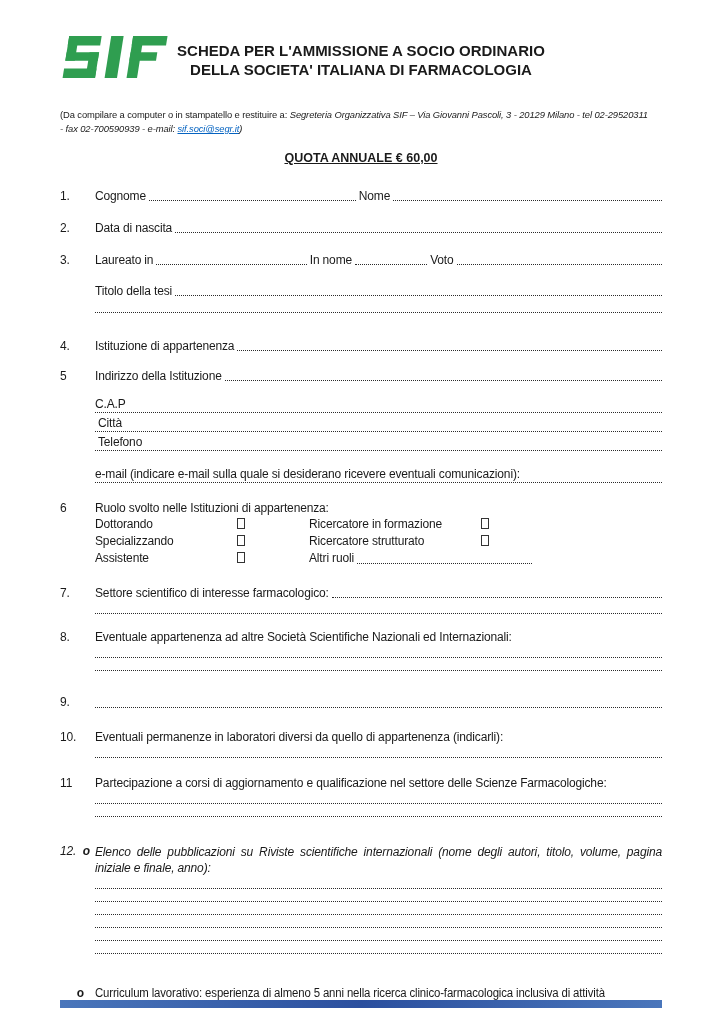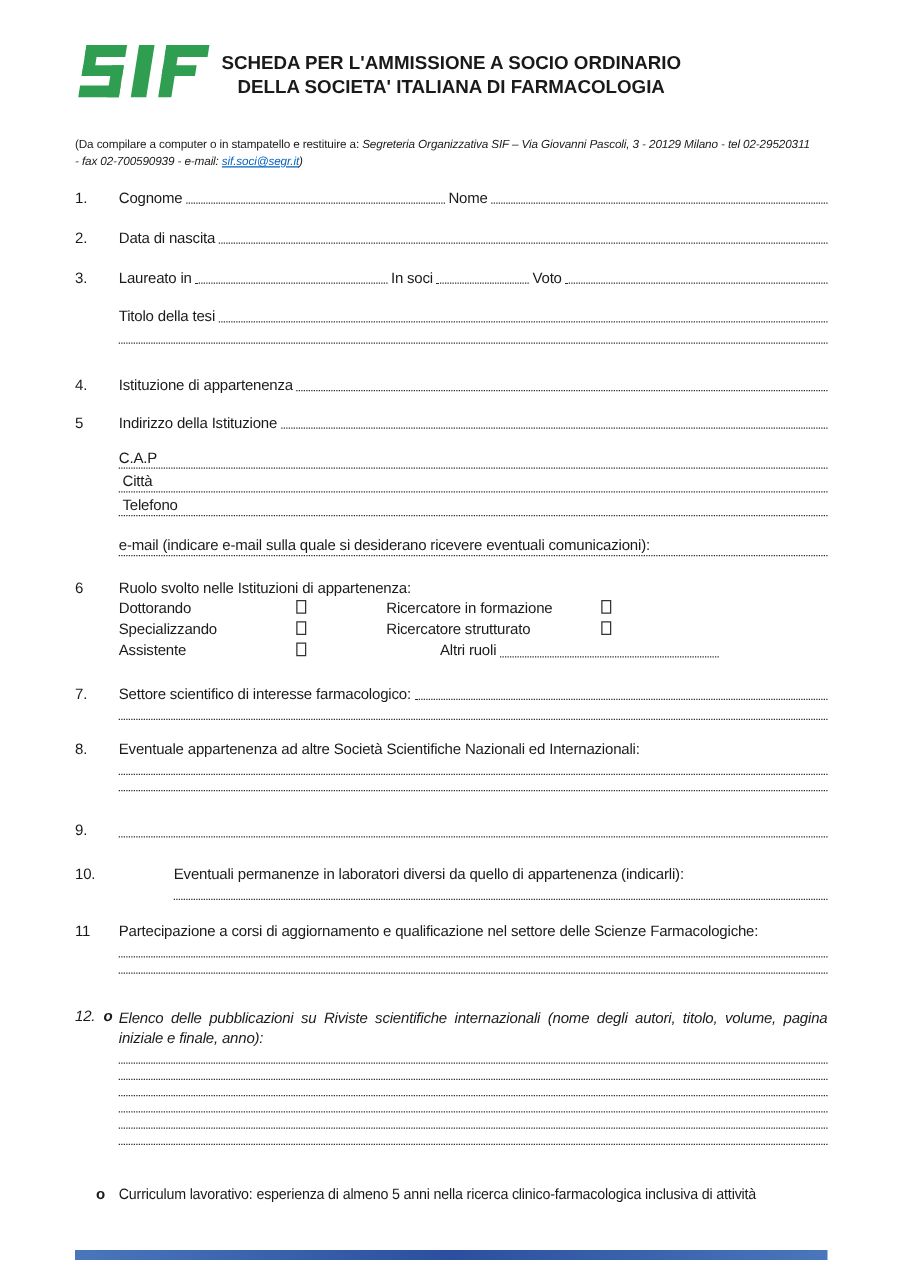--- a/index.html
+++ b/index.html
@@ -37,28 +37,28 @@
 
   .i3 .row2 { margin-top:16px;justify-content:space-between; }
   .i3 .dotline { margin-top:1px; }
   .i3 { margin-bottom:26px; }
   .i4 { margin-bottom:15px; }
   .i5 .row2, .i5 .row3 { margin-top:13px;flex-direction:column; }
   .i5 { margin-bottom:15px; }
 
   .roles { display:grid; grid-template-columns:142px 72px 172px 1fr; line-height:16px; }
   .checkbox { display:inline-block; width:8px; height:11px; border:1px solid #333; margin-top:2px; }
-  .altri { grid-column:3 / 5; display:flex;margin-left:43px; }
+  .altri { grid-column:3 / 5; display:flex; }
   .altri .dots { flex:0 0 175px; }
   .i6 { margin-bottom:19px; }
 
   .i7 { margin-bottom:16px; }
   .i8 { margin-bottom:24px; }
   .i9 { margin-bottom:20px; }
-  .i10 { margin-bottom:18px;gap:44px; }
+  .i10 { margin-bottom:18px; }
   .i11 { margin-bottom:27px; }
   .i12 { margin-bottom:32px;font-style:italic; }
 
   .num12 { display:flex; justify-content:space-between; padding-right:5px; }
   .bullet { font-weight:bold; }
   .para { line-height:16px; text-align:justify; }
   .i13 .num { text-align:right; padding-right:11px; }
   .stretch { display:inline-block; white-space:nowrap; transform:scaleX(0.95); transform-origin:0 50%; line-height:15px; }
 
   .footer-bar {
@@ -94,20 +94,21 @@
       <div>SCHEDA PER L'AMMISSIONE A SOCIO ORDINARIO</div>
       <div>DELLA SOCIETA' ITALIANA DI FARMACOLOGIA</div>
     </div>
   </div>
 
   <div class="instructions">
     <div><span>(Da compilare a computer o in stampatello e restituire a: </span><span class="it">Segreteria Organizzativa SIF – Via Giovanni Pascoli, 3 - 20129 Milano - tel 02-29520311</span></div>
     <div><span class="it">- fax 02-700590939 - e-mail: </span><a class="email-link">sif.soci@segr.it</a><span class="it">)</span></div>
   </div>
 
+  <div class="quota">QUOTA ANNUALE € 60,00</div>
 
   <div class="item">
     <span class="num">1.</span>
     <div class="content">
       <div class="row">
         <span class="lbl">Cognome</span>
         <span class="dots" style="flex:1 1 0"></span>
         <span class="lbl after">Nome</span>
         <span class="dots" style="flex:1.3 1 0"></span>
       </div>
@@ -123,21 +124,21 @@
       </div>
     </div>
   </div>
 
   <div class="item i3">
     <span class="num">3.</span>
     <div class="content">
       <div class="row">
         <span class="lbl">Laureato in</span>
         <span class="dots" style="flex:1.5 1 0"></span>
-        <span class="lbl after">In soci</span>
+        <span class="lbl after">In nome</span>
         <span class="dots" style="flex:0.72 1 0"></span>
         <span class="lbl after">Voto</span>
         <span class="dots" style="flex:2.05 1 0"></span>
       </div>
       <div class="row row2">
         <span class="lbl">Titolo della tesi</span>
         <span class="dots grow"></span>
       </div>
       <div class="dotline"></div>
     </div>

